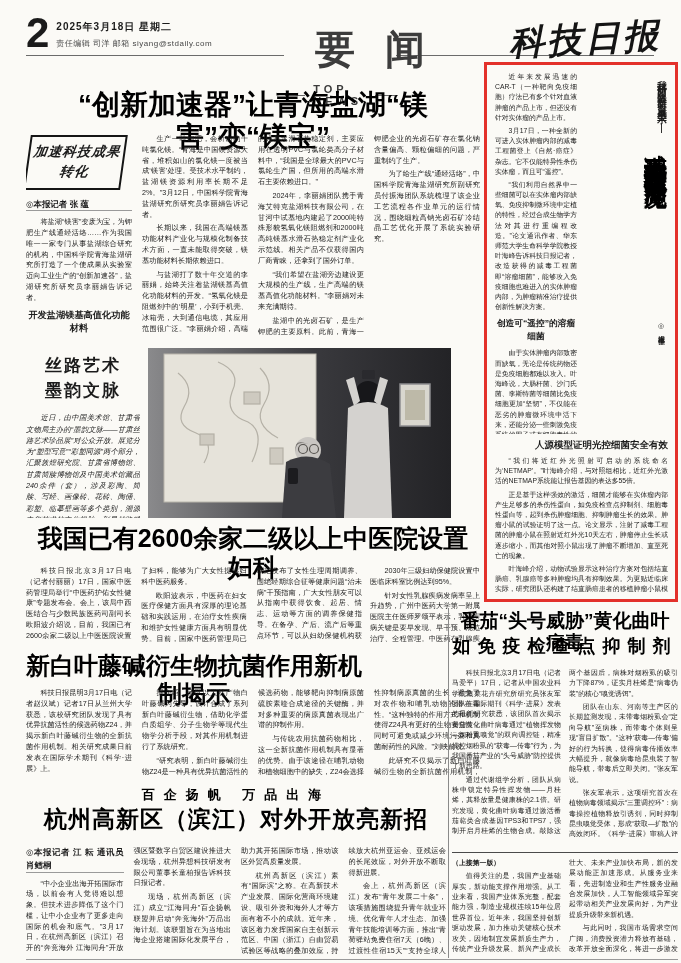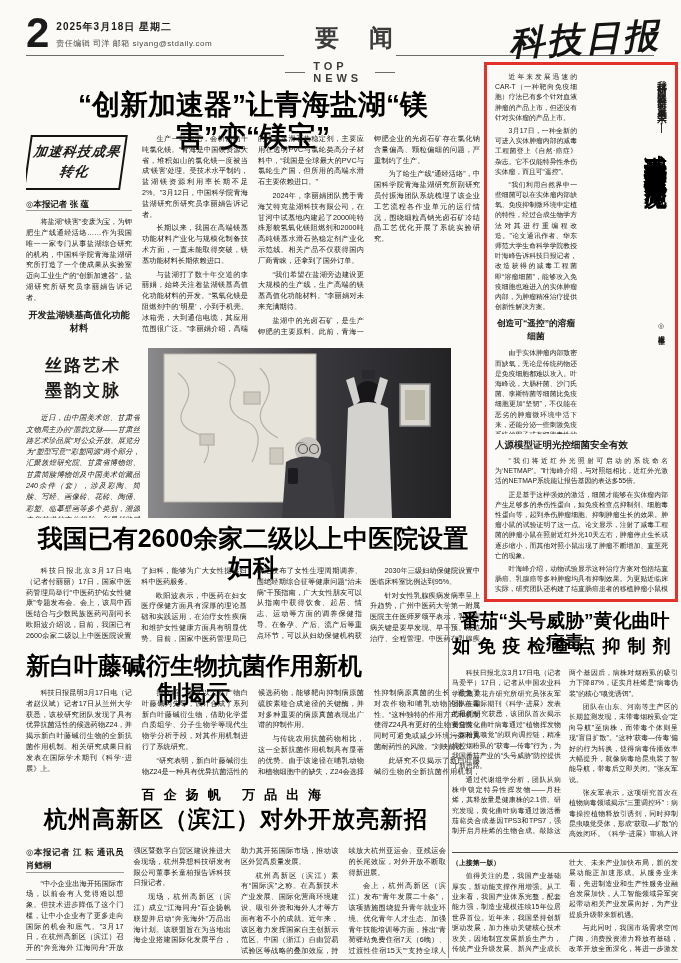--- a/index.html
+++ b/index.html
@@ -9,21 +9,21 @@
     font-family:"Liberation Sans","DejaVu Sans",sans-serif;
     -webkit-font-smoothing:antialiased;
   }
   .abs{position:absolute;}
   
   .pagenum{font-size:42px;font-weight:900;line-height:0.9;letter-spacing:-2px;}
   .hdr-meta{margin-left:9px;padding-top:6px;}
   .hdr-date{font-size:10px;font-weight:bold;letter-spacing:1px;}
   .hdr-editor{font-size:8px;color:#474747;margin-top:4px;letter-spacing:0.5px;}
   .hdr-rule{border-top:1.5px solid #6b6b6b;height:0;}
-  .section-cn{font-size:24px;font-weight:900;color:#3c3c3c;letter-spacing:30px;padding-left:30px;white-space:nowrap;}
+  .section-cn{font-size:40px;font-weight:900;color:#3c3c3c;letter-spacing:30px;padding-left:30px;white-space:nowrap;}
   .section-en{display:flex;align-items:center;gap:8px;justify-content:center;margin-top:6px;}
   .section-en .dash{width:34px;border-top:1.5px solid #6b6b6b;height:0;}
   .section-en .t{font-size:11px;font-weight:900;color:#3c3c3c;letter-spacing:4px;}
   .masthead{font-family:"DejaVu Serif","Liberation Serif",serif;font-style:italic;font-weight:900;
     font-size:35px;letter-spacing:3px;transform:rotate(-3deg);color:#141414;white-space:nowrap;}
   
   .headline{font-weight:900;text-align:center;color:#000;line-height:1.15;}
   .body-cols{font-size:7.2px;line-height:1.5;text-align:justify;overflow:hidden;column-gap:10px;column-fill:auto;}
   .blk{margin:0 0 3px 0;}
   .blk-p{text-indent:2em;text-align:justify;}
@@ -36,21 +36,21 @@
   .cap-title{font-size:17px;font-weight:900;text-align:center;line-height:1.45;letter-spacing:2px;}
   .cap-text{font-size:7.3px;line-height:1.55;font-style:italic;text-align:justify;text-indent:2em;margin-top:9px;color:#222;}
   
   .redbox{border:3px solid #e3312b;box-sizing:border-box;padding:7px 7px 6px 8px;display:flex;flex-direction:column;background:#fbfaf6;}
   .rb-top{display:flex;height:362px;overflow:hidden;}
   .rb-body{flex:1;font-size:6.8px;line-height:1.5;overflow:hidden;padding-right:5px;}
   .rb-title-wrap{width:86px;writing-mode:vertical-rl;display:flex;flex-direction:row;overflow:hidden;}
   .rb-kicker{font-size:9.5px;font-weight:bold;letter-spacing:3px;line-height:1.2;margin-left:5px;}
   .rb-title{font-size:23px;font-weight:900;line-height:1.12;letter-spacing:2px;color:#000;}
   .rb-byline{font-size:7px;padding-top:150px;line-height:1.2;margin-right:3px;}
-  .rb-subhead{font-weight:900;text-align:left;font-size:9.5px;margin:5px 0 4px 0;}
+  .rb-subhead{font-weight:900;text-align:right;font-size:9.5px;margin:5px 0 4px 0;}
   .rb-bottom{font-size:6.8px;line-height:1.5;flex:1;overflow:hidden;}
   
   .vrule{border-left:1px solid #8a8a8a;width:0;}
   .hrule{border-top:1px solid #4a4a4a;height:0;}
   .pagebottom{border-top:1px solid #999;height:0;}
 </style>
 </head>
 <body>
 
 <div class="abs" style="left:26px;top:14px;display:flex;">

